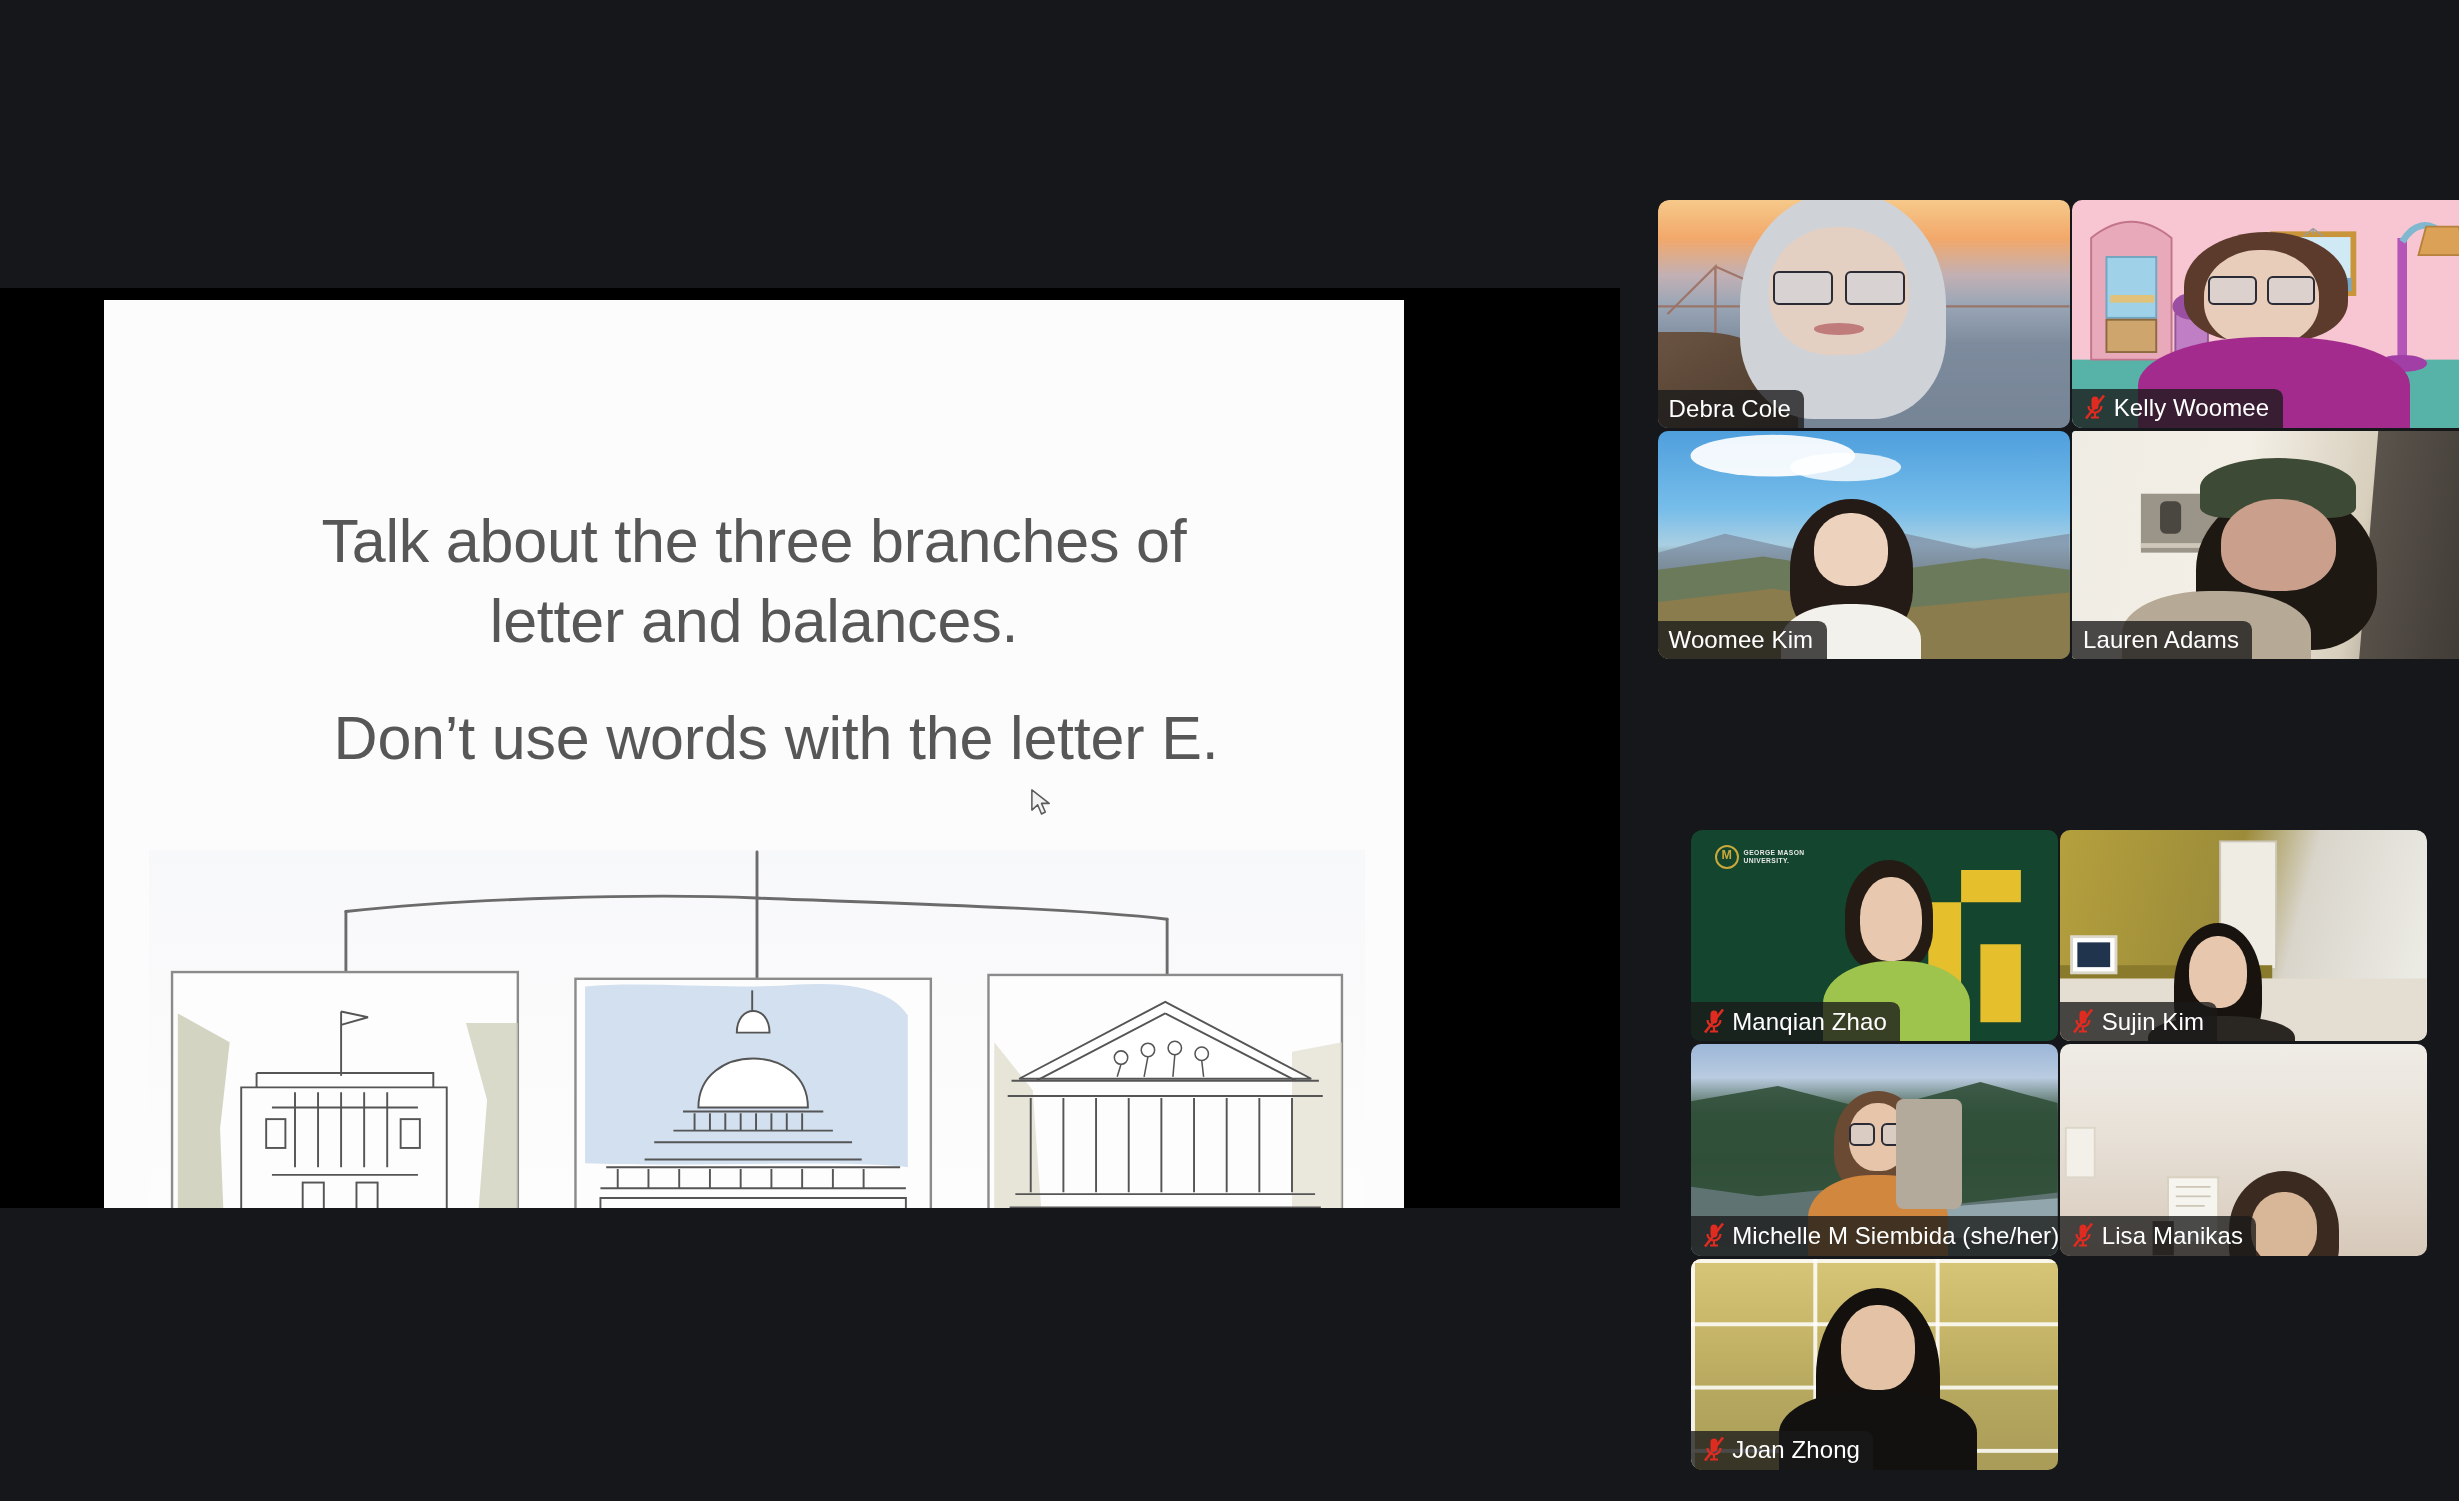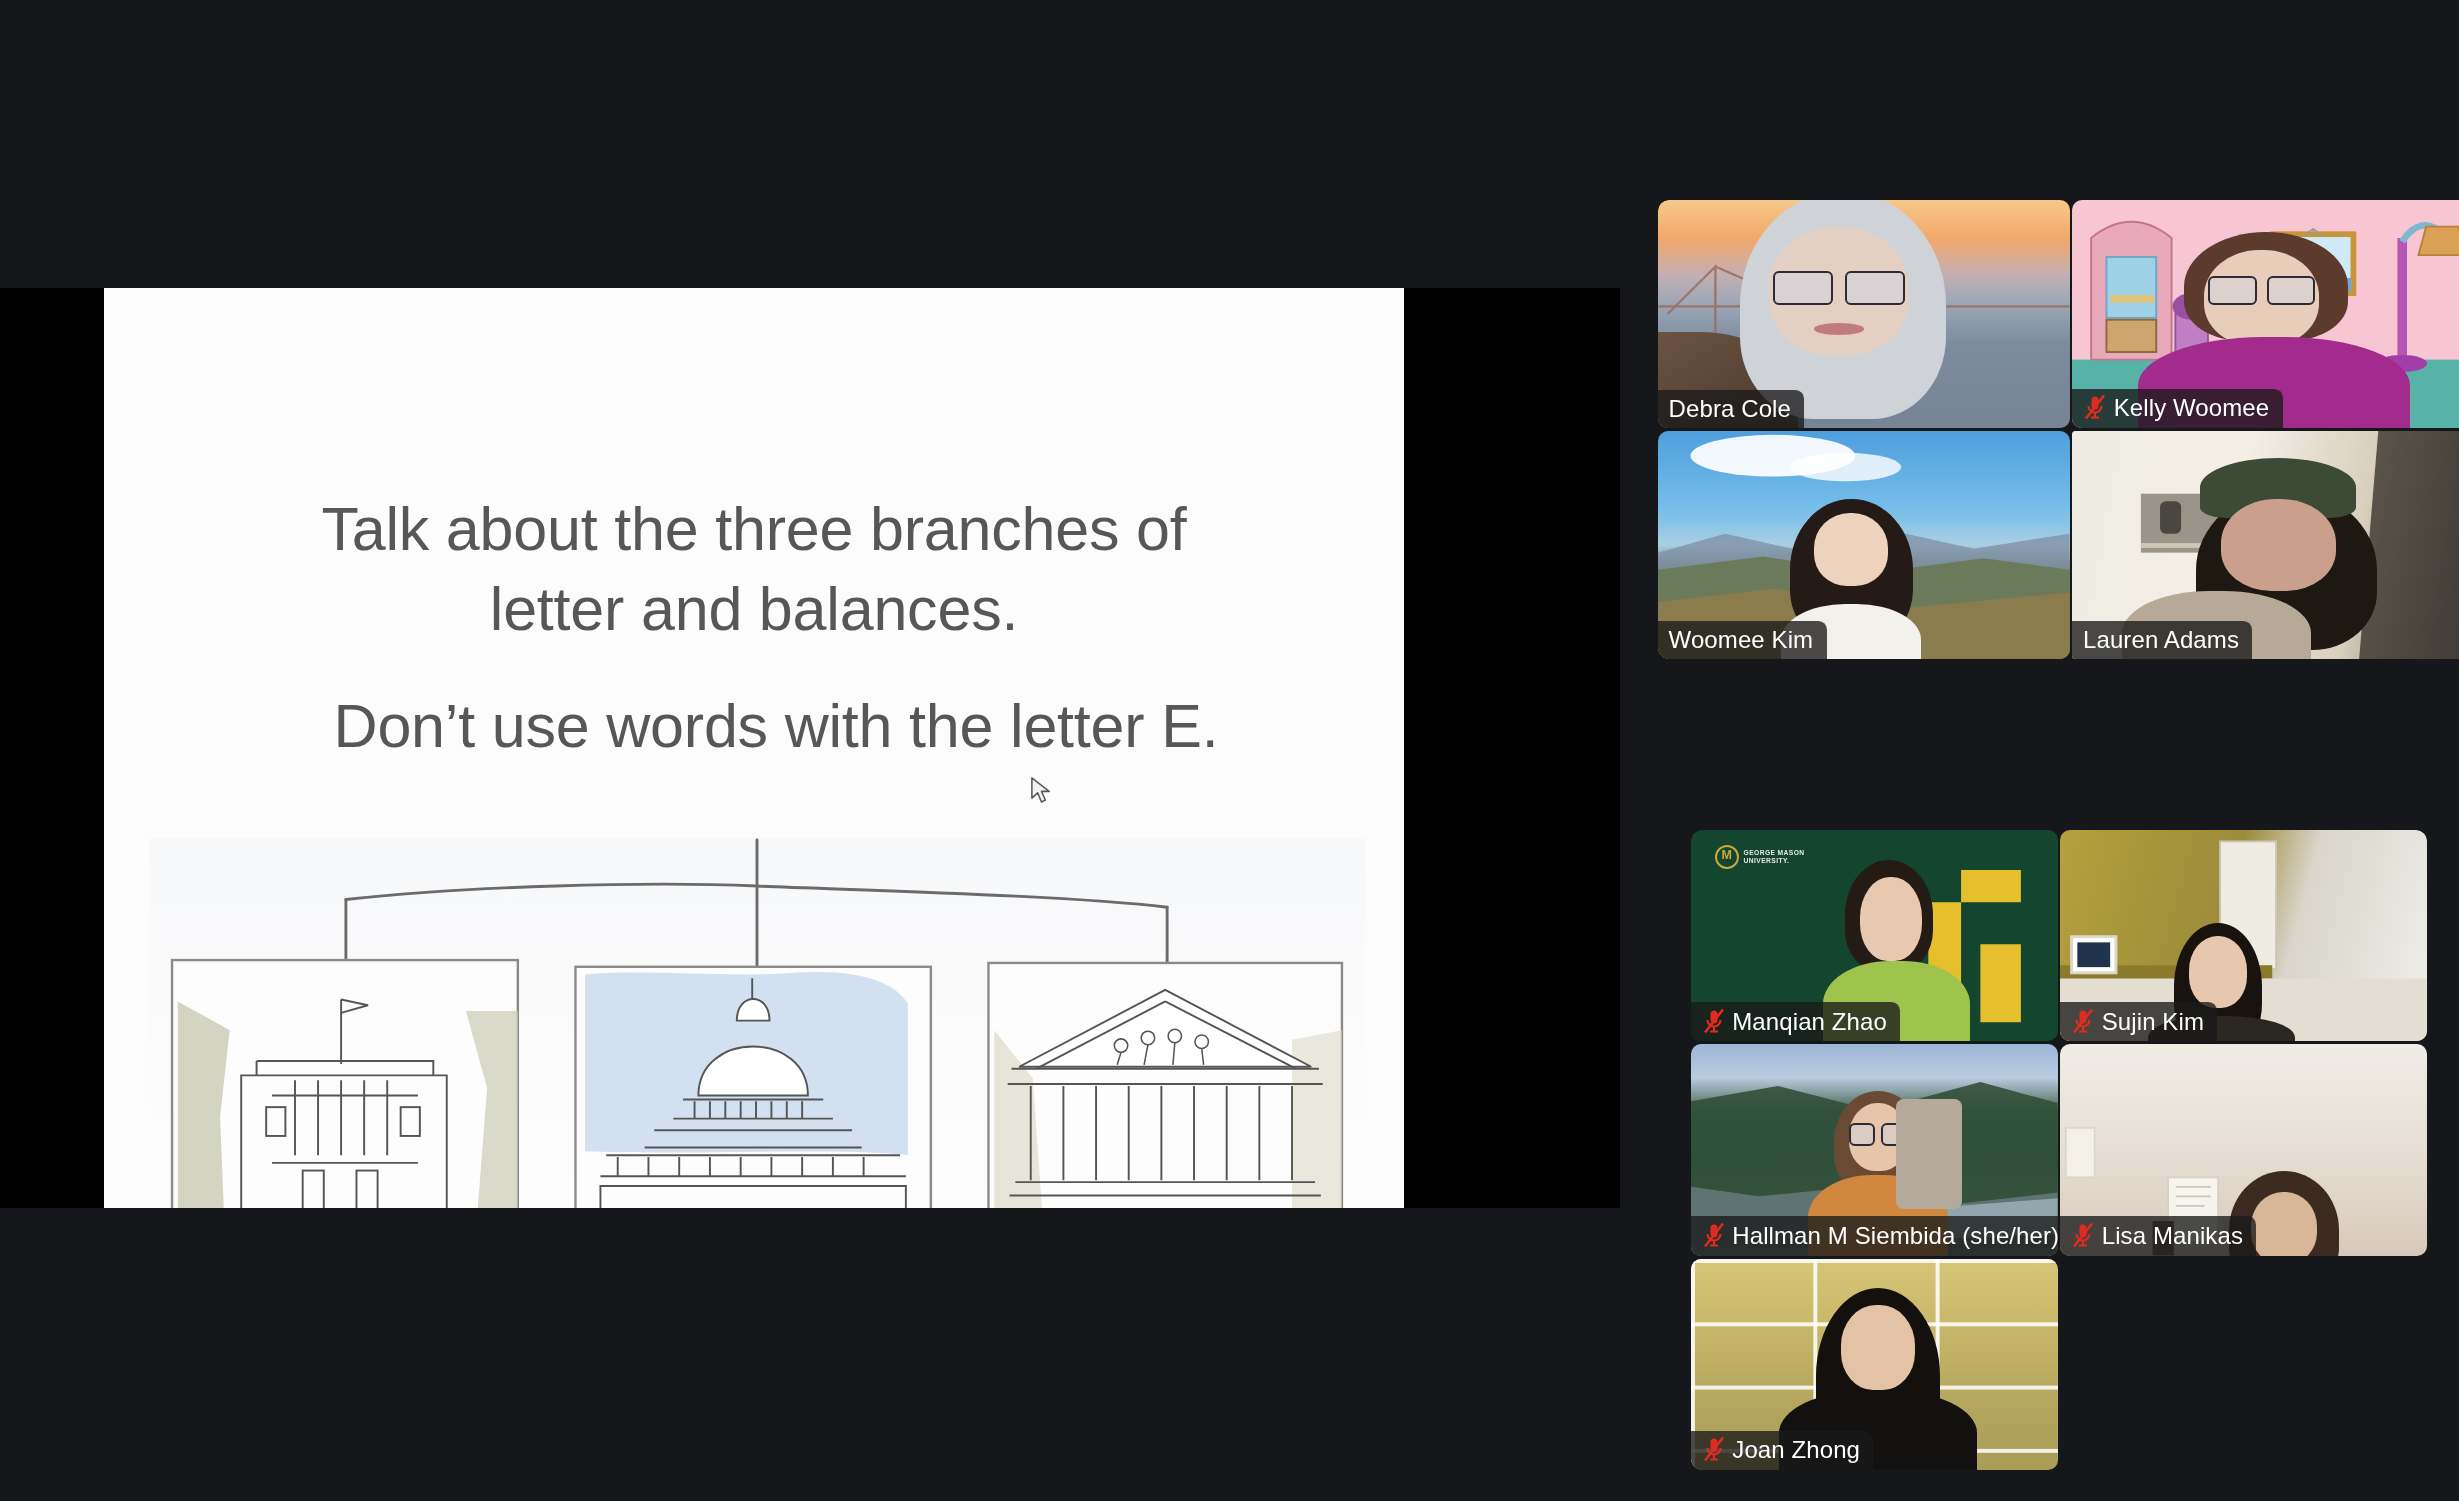--- a/index.html
+++ b/index.html
@@ -3,21 +3,21 @@
 <meta charset="utf-8">
 <style>
   html,body{margin:0;padding:0;background:#14161a;}
   body{width:2459px;height:1502px;overflow:hidden;font-family:"Liberation Sans",sans-serif;position:relative;}
 
   
   #app{position:absolute;inset:0;background:#15171b;}
 
   
   #share-region{position:absolute;left:0;top:288px;width:1620px;height:920px;background:#000;overflow:hidden;}
-  #slide{position:absolute;left:104px;top:0;width:1300px;height:920px;background:#fcfcfc;overflow:hidden;}
+  #slide{position:absolute;left:104px;top:12px;width:1300px;height:920px;background:#fcfcfc;overflow:hidden;}
 
   #slide-text{position:absolute;left:0;top:202px;width:100%;text-align:center;color:#575757;
               font-size:61px;line-height:1.31;letter-spacing:-0.2px;font-weight:400;}
   #slide-text .p2{margin-top:37px;margin-left:44px;}
 
   
   #slide-illus{position:absolute;left:45px;top:550px;width:1216px;height:371px;
                background:linear-gradient(180deg,#f7f8fa 0%,#fbfbfb 60%,#fdfdfd 100%);overflow:hidden;}
   #slide-illus svg{display:block;width:100%;height:100%;}
 
@@ -335,21 +335,21 @@
         </div>
       <div class="body" style="left:32%;top:62%;width:38%;height:44%;background:#d1873e;"></div>
       <div style="position:absolute;left:56%;top:26%;width:18%;height:52%;background:#b4aa9c;border-radius:7.7px;"></div>
       <div class="namebar">
         <svg class="mic" viewBox="0 0 24 26">
           <rect x="8.5" y="2" width="7" height="13" rx="3.5" fill="#e02b20"></rect>
           <path d="M5.5 11.5 a6.5 6.5 0 0 0 13 0" stroke="#e02b20" stroke-width="2.2" fill="none"></path>
           <path d="M12 18 L12 23 M8 23 L16 23" stroke="#e02b20" stroke-width="2.2"></path>
           <path d="M3 24 L21 1" stroke="#e02b20" stroke-width="2.6"></path>
         </svg>
-        <span class="nm">Hallman M Siembida (she/her)</span>
+        <span class="nm">Michelle M Siembida (she/her)</span>
       </div>
     </div>
 
     <div class="tile">
       <div class="bg bg-beige">
         <svg viewBox="0 0 380 222" preserveAspectRatio="none" style="position:absolute;inset:0;width:100%;height:100%">
           <rect x="6" y="88" width="30" height="52" fill="#f3f0ea" stroke="#ddd6c8" stroke-width="2"></rect>
           <rect x="112" y="140" width="52" height="68" fill="#f6f4ef" stroke="#d8d0c0" stroke-width="2"></rect>
           <path d="M120 150 L156 150 M120 160 L156 160 M120 170 L150 170" stroke="#cdc5b5" stroke-width="2"></path>
           <rect x="96" y="186" width="22" height="36" fill="#5c4f3f"></rect>

